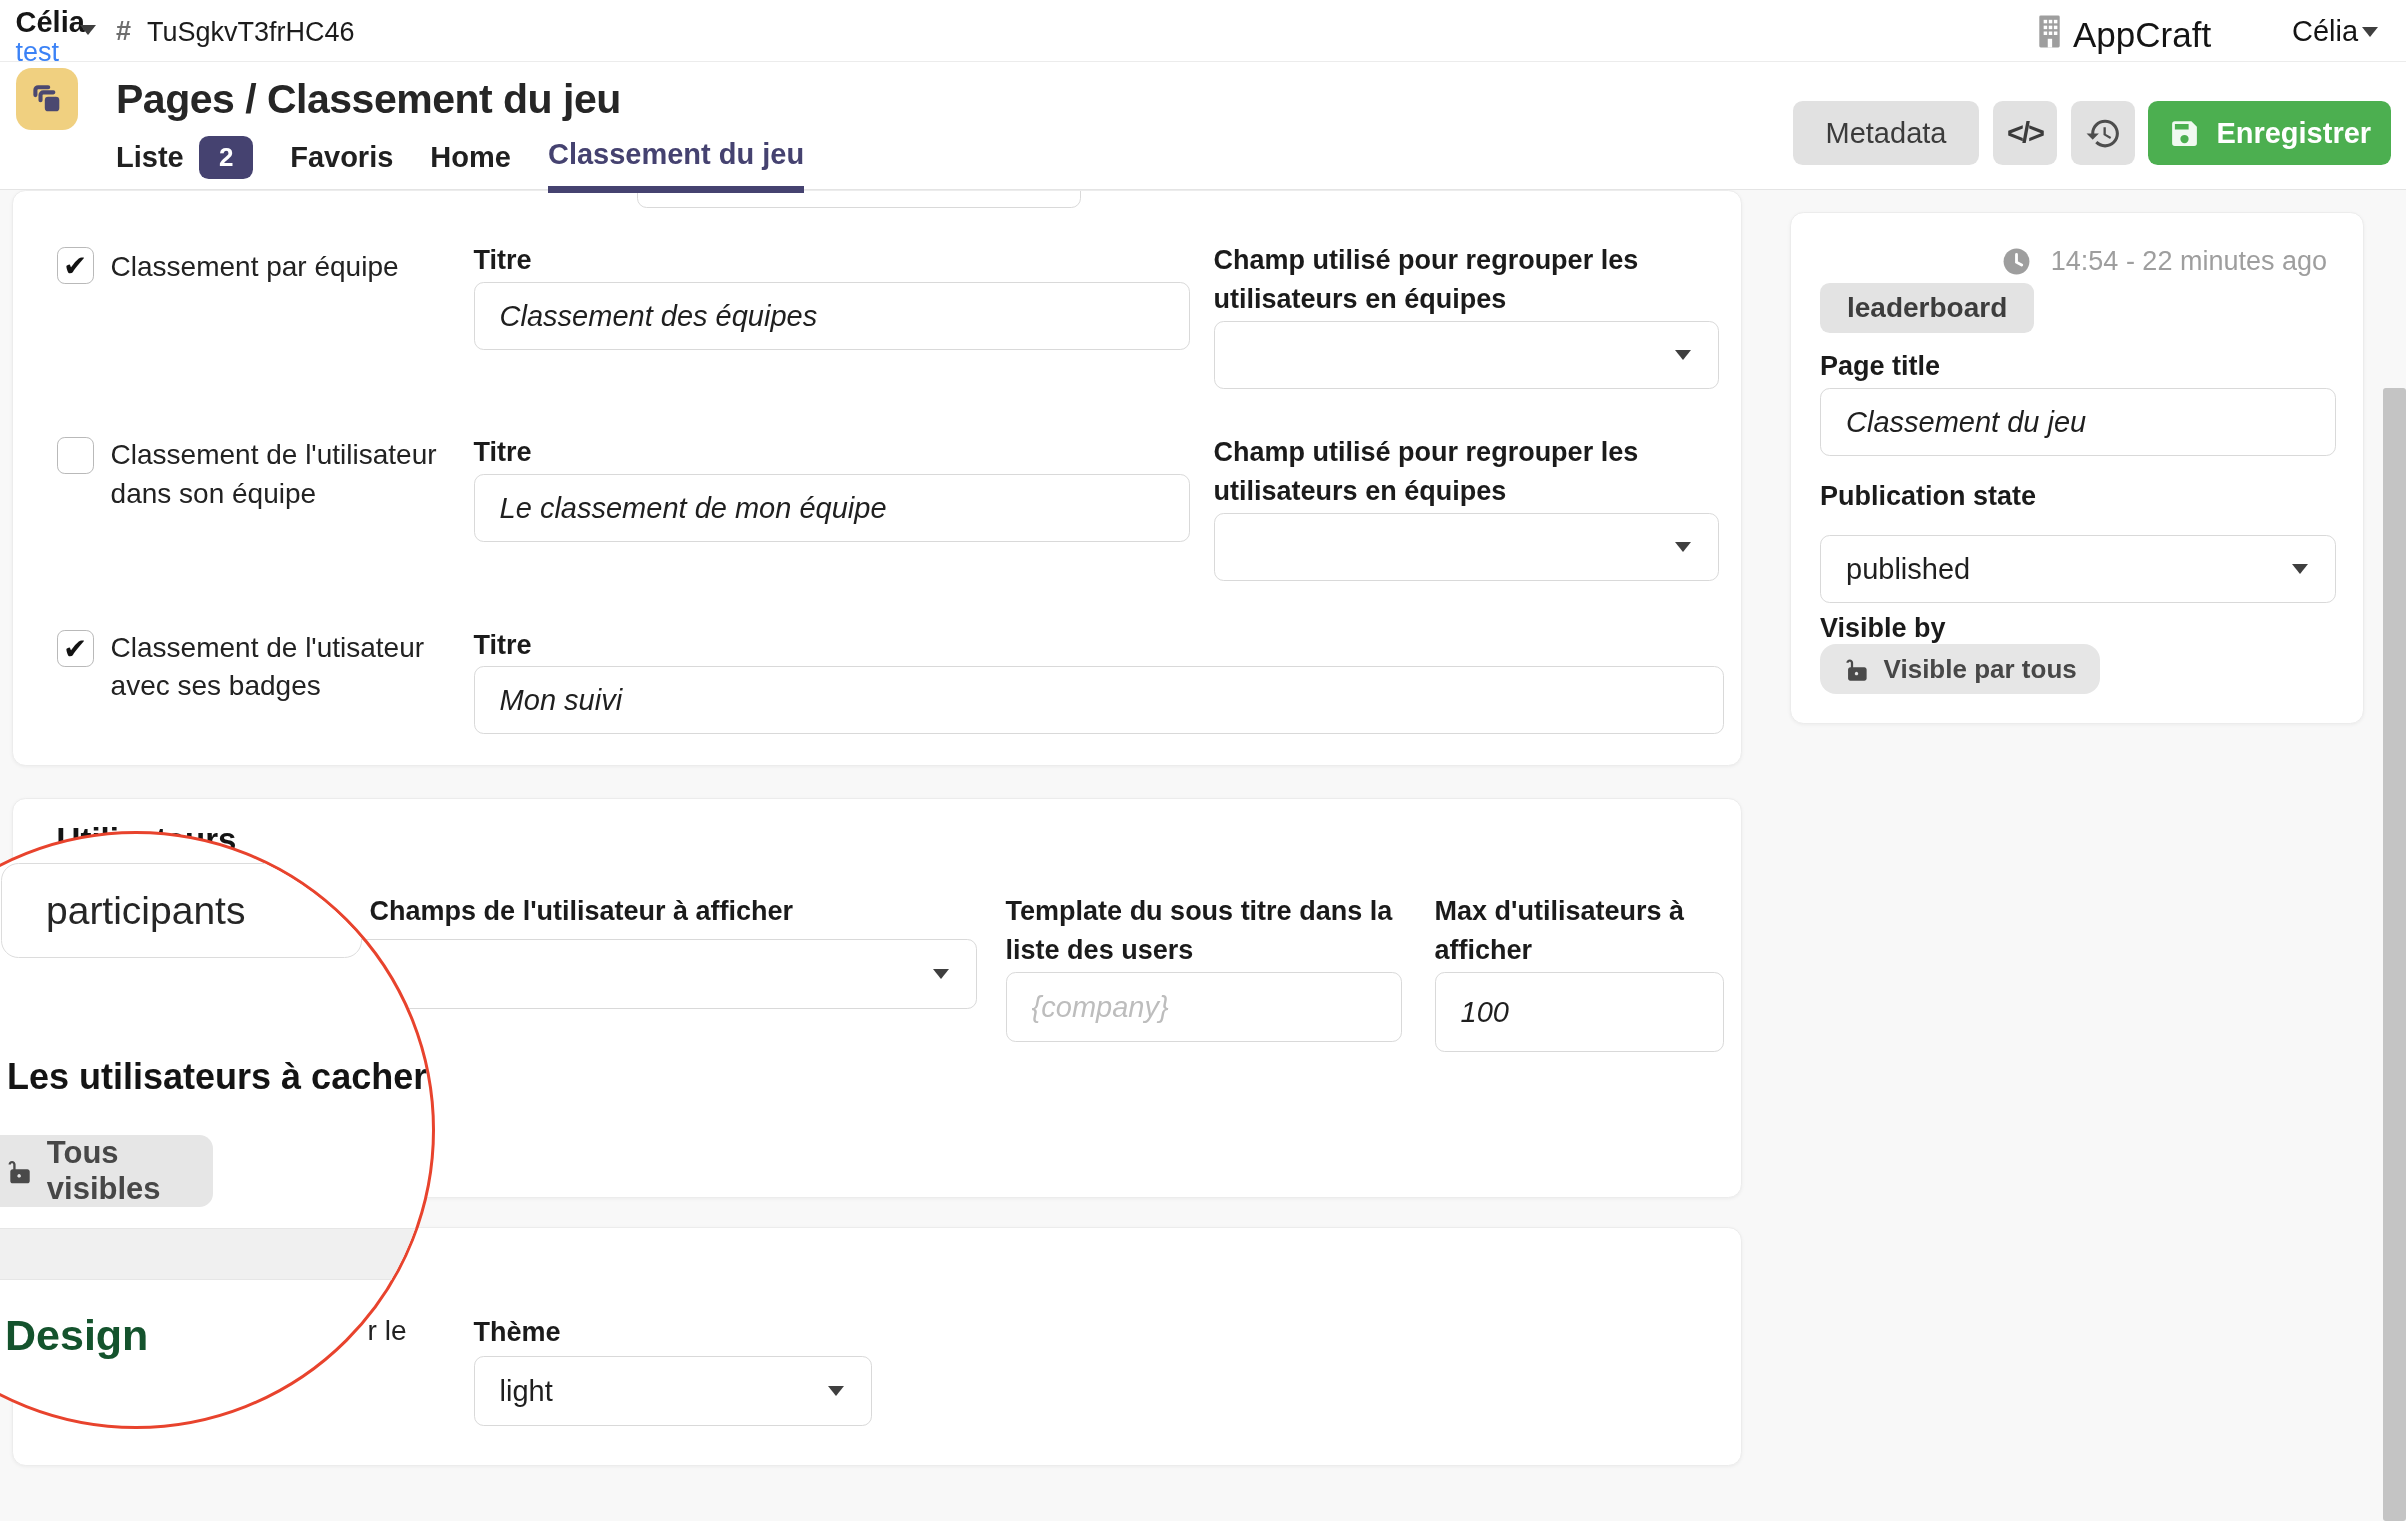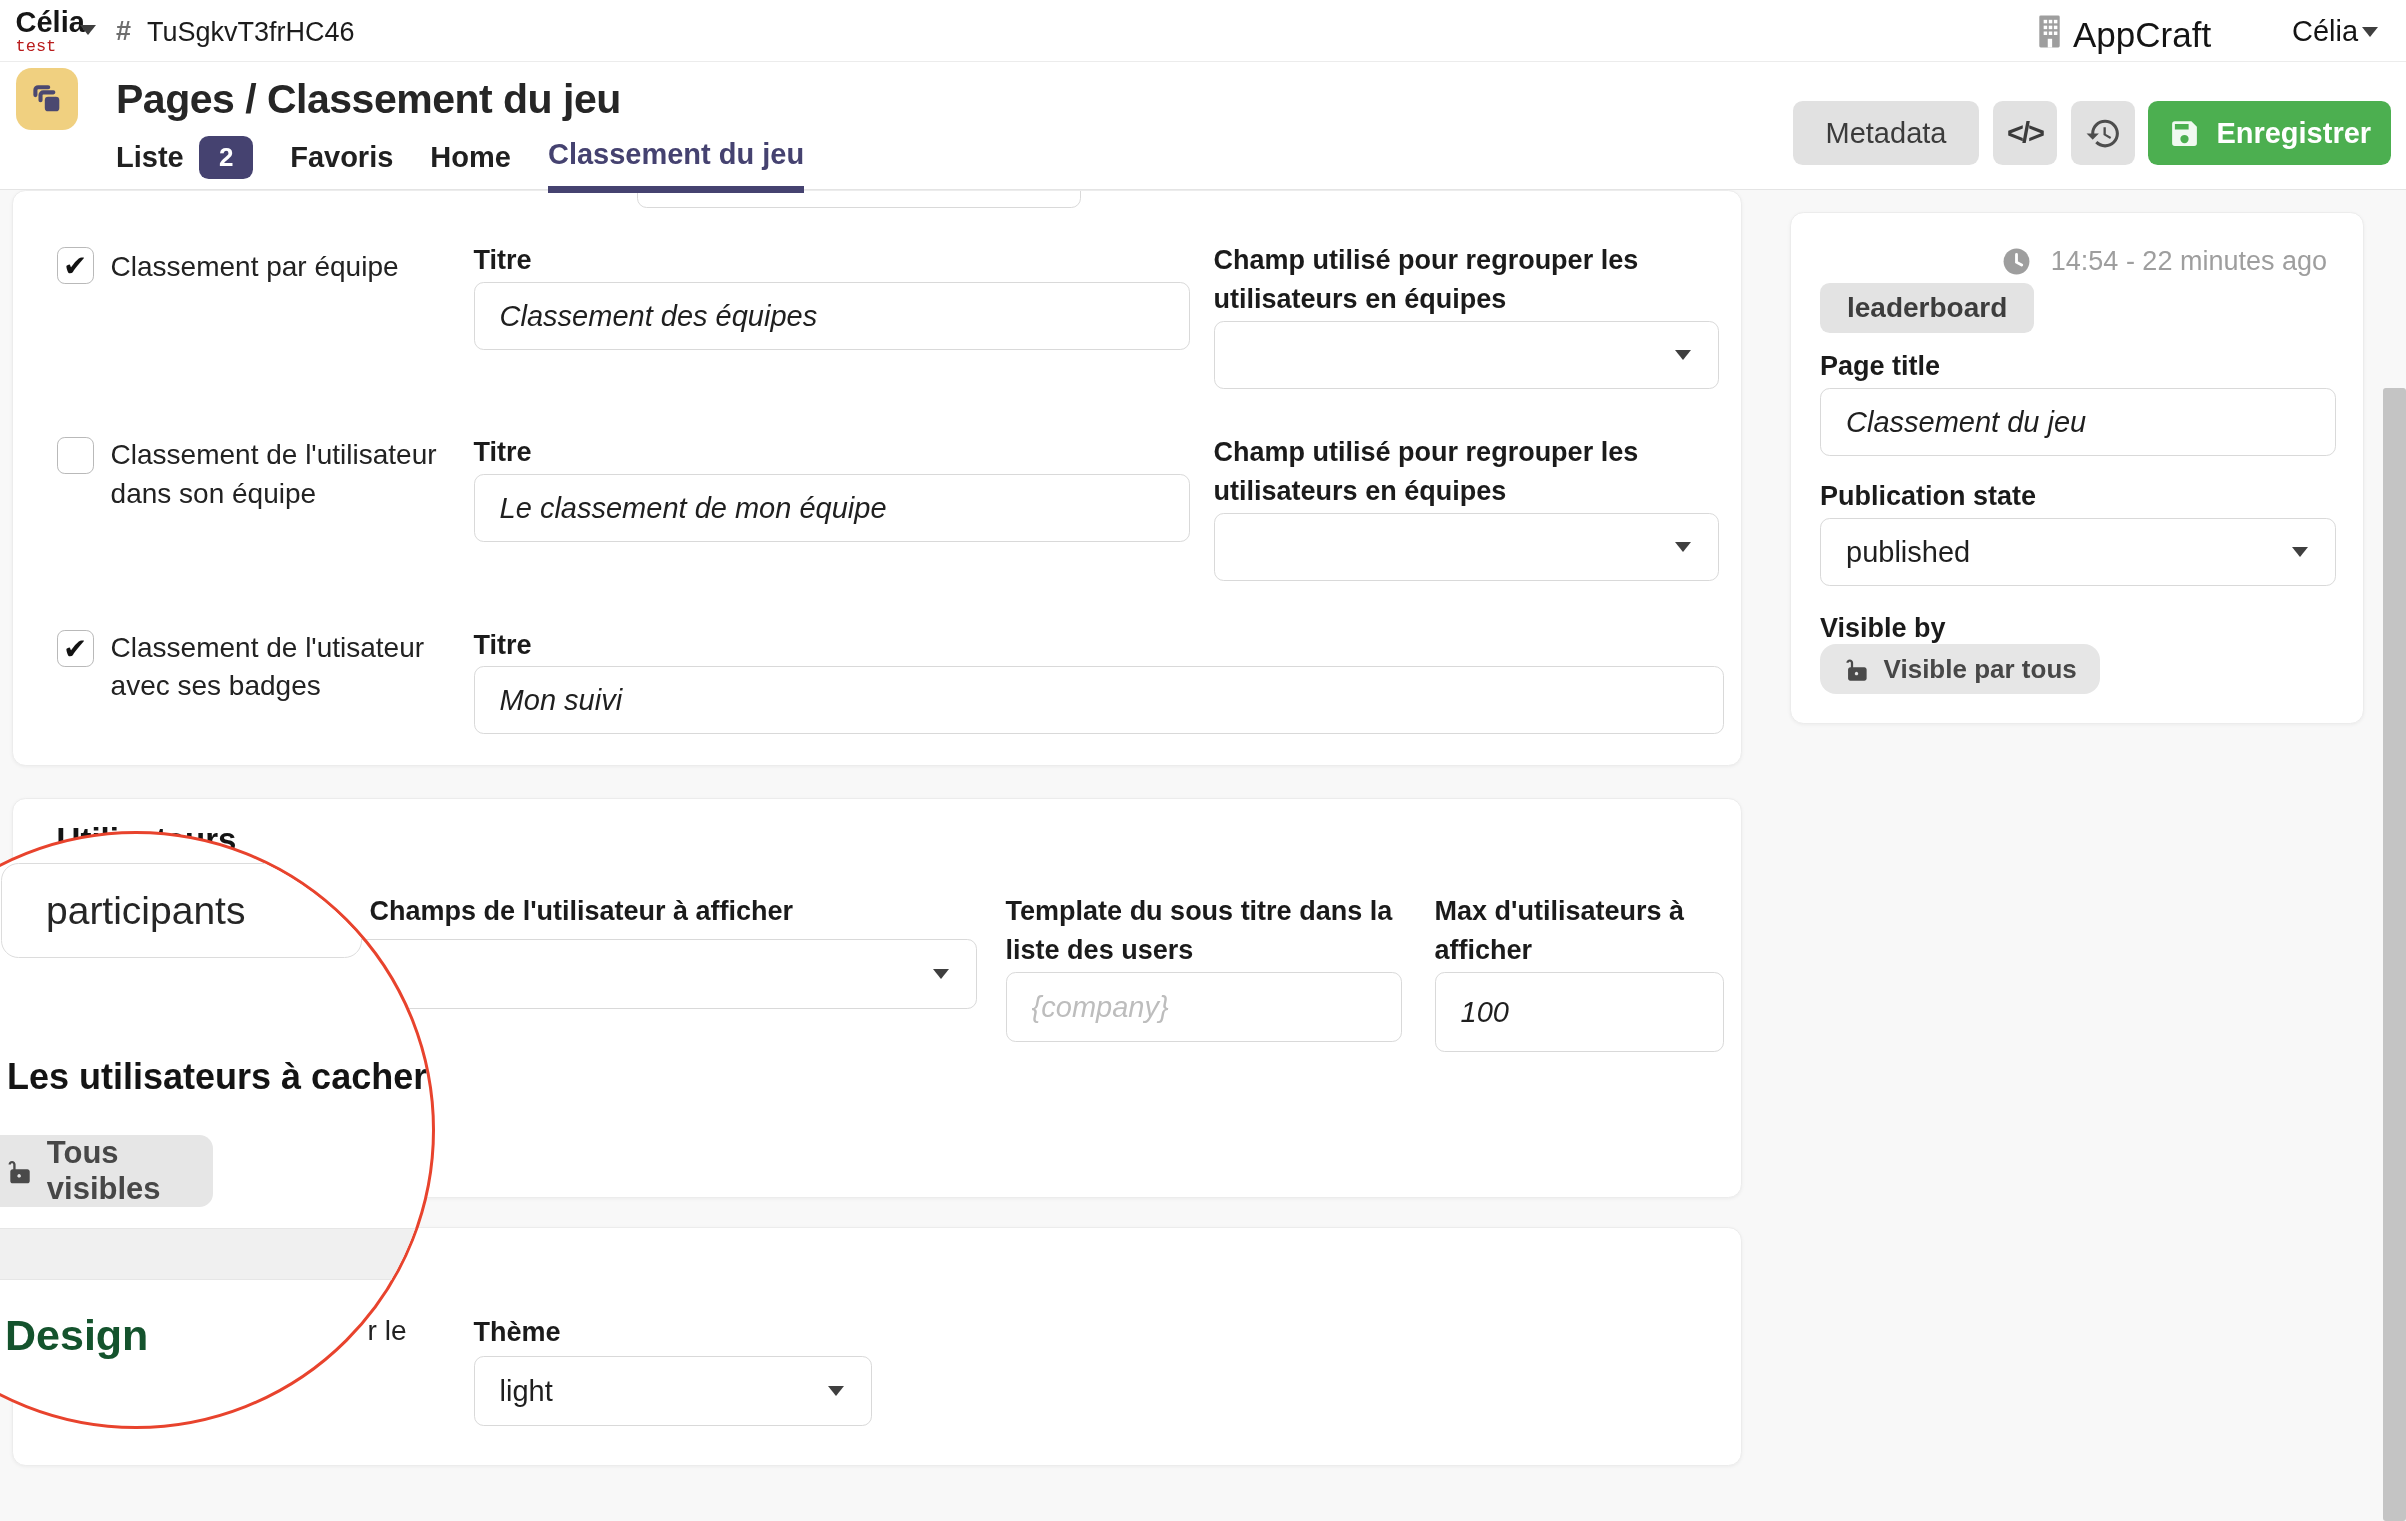--- a/index.html
+++ b/index.html
@@ -8,21 +8,21 @@
     position:relative;width:2407px;height:1522px;overflow:hidden;
     background:#f8f8f8;
     font-family:"Liberation Sans","DejaVu Sans",sans-serif;
     color:#1b1b1b;
   }
   .abs{position:absolute;}
 
   
   .topbar{left:0;top:0;width:2407px;height:62px;background:#fff;border-bottom:1.9px solid #ececec;z-index:30;}
   .ws-name{left:15.5px;top:5.8px;font-size:29px;font-weight:700;color:#161616;}
-  .ws-sub{left:15.5px;top:37px;font-size:17px;color:#b91c1c;font-family:Liberation Mono, monospace;}
+  .ws-sub{left:15.5px;top:37px;font-size:27px;color:#3b82f6;}
   .caret{width:0;height:0;border-left:8.7px solid transparent;border-right:8.7px solid transparent;border-top:10.7px solid #3f3f3f;}
   .hash{left:116px;top:15.5px;font-size:27px;font-weight:700;color:#6e6e6e;}
   .page-code{left:147px;top:16.5px;font-size:27px;color:#1c1c1c;}
   .brand{left:2073px;top:14.6px;font-size:35px;font-weight:500;color:#141414;}
   .user{left:2292px;top:14.6px;font-size:29px;font-weight:500;color:#141414;}
 
   
   .header{left:0;top:62px;width:2407px;height:128px;background:#fff;border-bottom:1.9px solid #e4e4e4;z-index:20;}
   .apptile{left:15.5px;top:5.8px;width:62px;height:62px;border-radius:15.5px;background:#f0d080;display:flex;align-items:center;justify-content:center;}
   .page-title{left:116px;top:13.6px;font-size:41px;font-weight:600;color:#262626;letter-spacing:-0.5px;}
@@ -195,21 +195,21 @@
       <svg width="31" height="31" viewBox="0 0 24 24">
         <circle cx="12" cy="12" r="10" fill="#9e9e9e"></circle>
         <path d="M12 6.5v6l4 2.2" stroke="#fff" stroke-width="2.2" fill="none" stroke-linecap="round"></path>
       </svg>
       <span>14:54 - 22 minutes ago</span>
     </div>
     <div class="abs type-badge" style="left:29px;top:70px;height:50px;padding:0 27px;">leaderboard</div>
     <div class="abs lbl" style="left:29px;top:138px;">Page title</div>
     <input class="abs field" style="left: 29px; top: 175px; width: 516px; height: 68px;" value="Classement du jeu">
     <div class="abs lbl" style="left:29px;top:268px;">Publication state</div>
-    <div class="abs selectbox" style="left:29px;top:305px;width:516px;height:68px;">
+    <div class="abs selectbox" style="left:29px;top:322px;width:516px;height:68px;">
       <span>published</span>
       <div class="caret"></div>
     </div>
     <div class="abs lbl" style="left:29px;top:400px;">Visible by</div>
     <div class="abs pillbtn" style="left:29px;top:431px;height:50px;padding:0 23px;font-size:26px;">
       <svg width="27" height="27" viewBox="0 0 24 24" style="transform:scaleX(-1);">
         <path fill="#4a4a4a" d="M6 10h9V6c0-1.66 1.34-3 3-3s3 1.34 3 3h-2c0-.55-.45-1-1-1s-1 .45-1 1v4h.5c1.1 0 2 .9 2 2v8c0 1.1-.9 2-2 2H5c-1.1 0-2-.9-2-2v-8c0-1.1.9-2 2-2h1zm5.25 7h1.5a1.5 1.5 0 1 0-1.5 0z"></path>
       </svg>
       <span>Visible par tous</span>
     </div>

